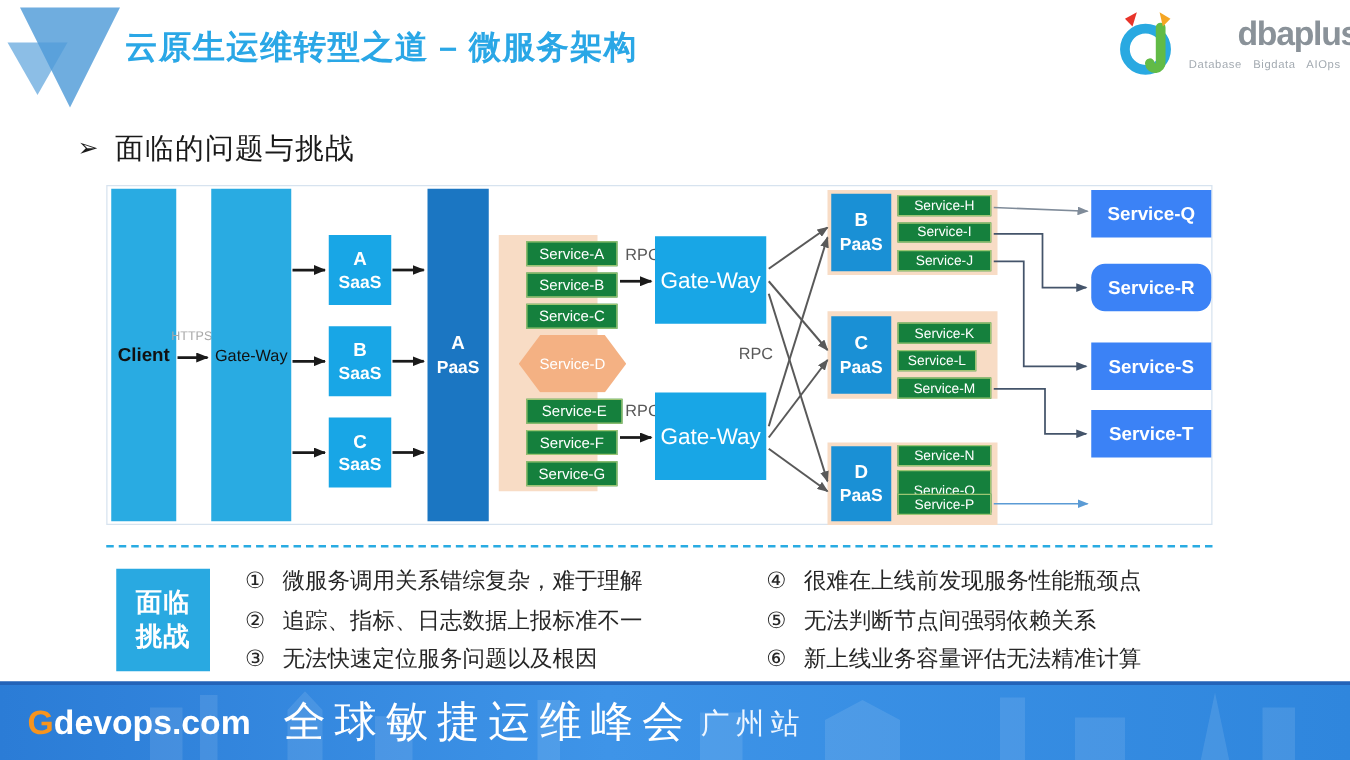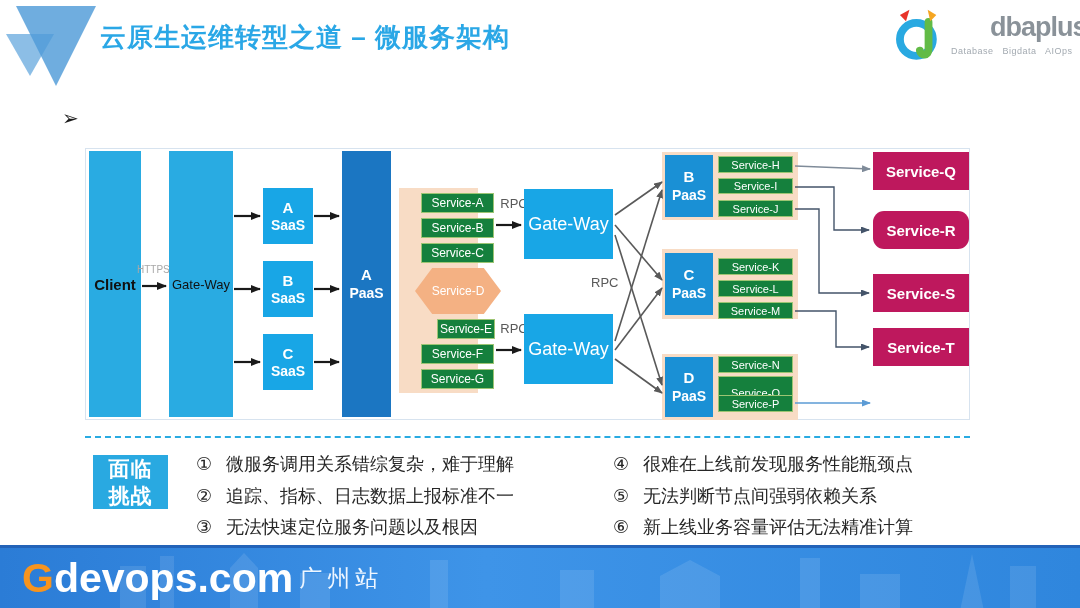--- a/index.html
+++ b/index.html
@@ -26,37 +26,37 @@
   .gw{background:#18a6e6;color:#fff;display:flex;align-items:center;justify-content:center;
       font-size:18px;}
   .peach{background:#f8dcc5;}
   .green{background:#15803d;border:1px solid #9dc573;box-sizing:border-box;color:#fff;
          display:flex;align-items:center;justify-content:center;}
   .g12{font-size:12px;} .g11{font-size:11px;}
   .hexa{background:#f4b183;color:#fff;font-size:12px;display:flex;align-items:center;justify-content:center;
         clip-path:polygon(20% 0,80% 0,100% 50%,80% 100%,20% 100%,0 50%);}
   .paasbox{background:#1a90d5;color:#fff;display:flex;align-items:center;justify-content:center;
            flex-direction:column;font-weight:bold;line-height:1.25;}
-  .rsvc{background:#be185d;color:#fff;display:flex;align-items:center;justify-content:center;
+  .rsvc{background:#3b82f6;color:#fff;display:flex;align-items:center;justify-content:center;
         font-size:15px;font-weight:bold;}
   .lbl{color:#595959;font-size:13px;}
   .https{color:#a8a8a8;font-size:10px;}
   
   .dash{left:85px;top:436px;width:885px;height:0;border-top:2px dashed #29abe2;}
-  .chbox{left:93px;top:455px;width:75px;height:54px;background:#29a9e1;color:#fff;
+  .chbox{left:93px;top:455px;width:75px;height:82px;background:#29a9e1;color:#fff;
          display:flex;align-items:center;justify-content:center;flex-direction:column;
          font-size:21px;font-weight:bold;line-height:1.3;letter-spacing:1px;}
   .item{display:flex;align-items:flex-start;color:#262626;font-size:18px;line-height:1.25;}
   .item .marker{width:30px;flex:0 0 30px;font-size:18px;}
   
   .footer{left:0;top:545px;width:1080px;height:63px;
           background:linear-gradient(90deg,#2b7cd6 0%,#3e94e8 45%,#2f86dd 100%);
           border-top:3px solid #2363b8;box-sizing:border-box;
           display:flex;align-items:center;}
-  .f-logo{margin-left:22px;font-size:41px;font-weight:bold;line-height:1;white-space:nowrap;}
+  .f-logo{margin-left:22px;font-size:27px;font-weight:bold;line-height:1;white-space:nowrap;}
   .f-g{color:#f7941e;} .f-rest{color:#ffffff;}
   .f-event{margin-left:26px;color:#ffffff;font-family:"Liberation Serif","DejaVu Serif",serif;
            font-size:34px;letter-spacing:7px;white-space:nowrap;}
   .f-city{margin-left:6px;color:#eef6ff;font-family:"Liberation Serif","DejaVu Serif",serif;
           font-size:23px;letter-spacing:5px;white-space:nowrap;}
 </style>
 </head>
 <body>
 
 <div class="slide">
@@ -72,20 +72,21 @@
       <circle cx="27" cy="36" r="19" fill="none" stroke="#29a9e1" stroke-width="9"></circle>
       <path d="M41,16 v32 a5 5 0 0 1 -10 1" fill="none" stroke="#62bb46" stroke-width="9" stroke-linecap="round"></path>
       <polygon points="8,8 19,2 15,15" fill="#e8342a"></polygon>
       <polygon points="40,2 50,8 43,15" fill="#f5a623"></polygon>
     </svg>
     <div class="abs dbp-word" style="left:56px;top:8px;margin-left:41px;">dbaplus</div>
     <div class="abs dbp-tag" style="left:58px;top:40px;">Database  Bigdata  AIOps</div>
   </div>
 
   <div class="abs h-bullet">➢</div>
+  <div class="abs h-text">面临的问题与挑战</div>
 
   <div class="abs diagram">
 
     <div class="abs bar cbar" style="left:3px;top:2px;width:52px;height:266px;">
       <span>Client</span>
     </div>
     <div class="abs https" style="left:51px;top:115px;width:36px;">HTTPS</div>
     <div class="abs bar gbar" style="left:83px;top:2px;width:64px;height:266px;">
       <span>Gate-Way</span>
     </div>
@@ -105,21 +106,21 @@
     <div class="abs cyan" style="left:177px;top:185px;width:50px;height:56px;">
       <span class="l1">C</span>
       <span class="l2">SaaS</span>
     </div>
 
     <div class="abs peach" style="left:313px;top:39px;width:79px;height:205px;"></div>
     <div class="abs green g12" style="left:335px;top:44px;width:73px;height:20px;">Service-A</div>
     <div class="abs green g12" style="left:335px;top:69px;width:73px;height:20px;">Service-B</div>
     <div class="abs green g12" style="left:335px;top:94px;width:73px;height:20px;">Service-C</div>
     <div class="abs hexa" style="left:329px;top:119px;width:86px;height:46px;">Service-D</div>
-    <div class="abs green g12" style="left:335px;top:170px;width:58px;height:20px;margin-left:16px;">Service-E</div>
+    <div class="abs green g12" style="left:335px;top:170px;width:77px;height:20px;">Service-E</div>
     <div class="abs green g12" style="left:335px;top:195px;width:73px;height:20px;">Service-F</div>
     <div class="abs green g12" style="left:335px;top:220px;width:73px;height:20px;">Service-G</div>
 
     <div class="abs lbl" style="left:411px;top:47px;width:34px;text-align:center;">RPC</div>
     <div class="abs lbl" style="left:411px;top:172px;width:34px;text-align:center;">RPC</div>
     <div class="abs lbl" style="left:505px;top:126px;">RPC</div>
 
     <div class="abs gw" style="left:438px;top:40px;width:89px;height:70px;">Gate-Way</div>
     <div class="abs gw" style="left:438px;top:165px;width:89px;height:70px;">Gate-Way</div>
 
@@ -137,21 +138,21 @@
     </div>
     <div class="abs paasbox" style="left:579px;top:208px;width:48px;height:60px;">
       <span style="font-size:15px;">D</span>
       <span style="font-size:14px;">PaaS</span>
     </div>
 
     <div class="abs green g11" style="left:632px;top:7px;width:75px;height:17px;">Service-H</div>
     <div class="abs green g11" style="left:632px;top:29px;width:75px;height:16px;">Service-I</div>
     <div class="abs green g11" style="left:632px;top:51px;width:75px;height:17px;">Service-J</div>
     <div class="abs green g11" style="left:632px;top:109px;width:75px;height:17px;">Service-K</div>
-    <div class="abs green g11" style="left:632px;top:131px;width:75px;height:17px;">Service-L</div>
+    <div class="abs green g11" style="left:632px;top:131px;width:63px;height:17px;">Service-L</div>
     <div class="abs green g11" style="left:632px;top:153px;width:75px;height:17px;">Service-M</div>
     <div class="abs green g11" style="left:632px;top:207px;width:75px;height:17px;">Service-N</div>
     <div class="abs green g11" style="left:632px;top:227px;width:75px;height:34px;">Service-O</div>
     <div class="abs green g11" style="left:632px;top:246px;width:75px;height:17px;">Service-P</div>
 
     <div class="abs rsvc" style="left:787px;top:3px;width:96px;height:38px;">Service-Q</div>
     <div class="abs rsvc" style="left:787px;top:62px;width:96px;height:38px;border-radius:11px;">Service-R</div>
     <div class="abs rsvc" style="left:787px;top:179px;width:96px;height:38px;">Service-T</div>
     <div class="abs rsvc" style="left:787px;top:125px;width:96px;height:38px;">Service-S</div>
 
@@ -246,16 +247,17 @@
         <polygon points="660,63 660,28 690,12 720,28 720,63"></polygon>
           <rect x="800" y="10" width="20" height="53"></rect>
         <rect x="860" y="26" width="40" height="37"></rect>
           <polygon points="960,63 972,6 984,63"></polygon>
         <rect x="1010" y="18" width="26" height="45"></rect>
       </g>
     </svg>
     <div class="f-logo" style="position:relative;">
       <span class="f-g">G</span><span class="f-rest">devops.com</span>
     </div>
+    <div class="f-event" style="position:relative;">全球敏捷运维峰会</div>
     <div class="f-city" style="position:relative;">广州站</div>
   </div>
 
 </div>
 
 </body></html>

